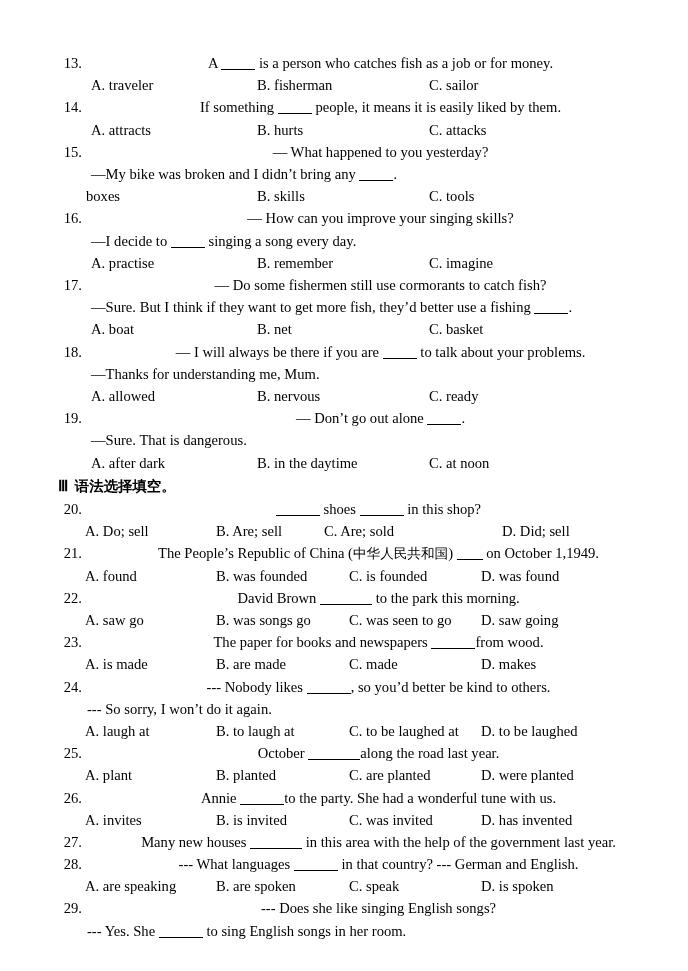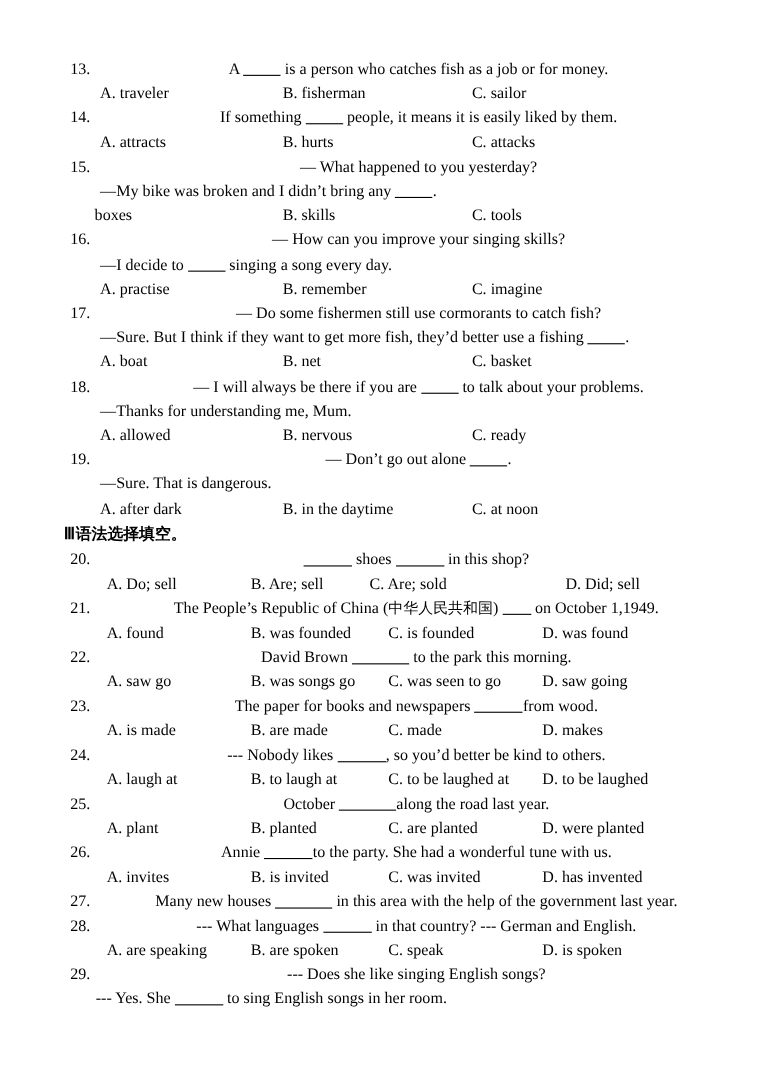--- a/index.html
+++ b/index.html
@@ -43,21 +43,21 @@
   }
 
   
   .sec2 .qbody { margin-left: 33px; }
   .sec2 .cont  { margin-left: 33px; display:block; }
   .sec2 .opts  { margin-left: 33px; }
 
   
   .sec3 .qbody { margin-left: 29px; }
   .sec3 .cont  { margin-left: 29px; display:block; }
-  .sec3 .opts  { margin-left: 39px; }
+  .sec3 .opts  { margin-left: 27px; }
 
   
   .opts {
     position: relative;
     height: 22.2px;
   }
   .opt {
     position: absolute;
     top: 0;
     white-space: nowrap;
@@ -65,21 +65,21 @@
   
   .sec2 .oA { left: 0px;   }
   .sec2 .oB { left: 166px; }
   .sec2 .oC { left: 338px; }
   
   .sec2 .oA.stray { left: -5px; }
 
   
   .sec3 .oA { left: 0px;   }
   .sec3 .oB { left: 131px; }
-  .sec3 .oC { left: 256px; }
+  .sec3 .oC { left: 264px; }
   .sec3 .oD { left: 396px; }
   .sec3 .oC.wide { left: 239px; }
   .sec3 .oD.wide { left: 417px; }
 
   
   .bl {
     display: inline-block;
     border-bottom: 1.1px solid #000;
     vertical-align: -2px;
     height: 12px;
@@ -99,20 +99,21 @@
     white-space: nowrap;
   }
   .sec-head .roman {
     font-family: "Liberation Serif", serif;
     font-weight: bold;
     letter-spacing: 0.5px;
   }
   .sec-head .cn {
     font-family: "DejaVu Sans", "Liberation Sans", sans-serif;
     font-weight: bold;
+    margin-left: 6px;
     font-size: 14.4px;
   }
   .cnspan {
     font-family: "DejaVu Sans", sans-serif;
     font-size: 13.6px;
   }
 </style>
 </head>
 <body>
 
@@ -253,20 +254,23 @@
       <span class="opt oA">A. is made</span>
       <span class="opt oB">B. are made</span>
       <span class="opt oC">C. made</span>
       <span class="opt oD">D. makes</span>
     </div>
 
     <div class="q">
       <span class="qnum">24.</span>
       <span class="qbody"><span>--- Nobody likes </span><span class="bl bl-l"></span><span>, so you’d better be kind to others.</span></span>
     </div>
+    <div class="q">
+      <span class="cont">--- So sorry, I won’t do it again.</span>
+    </div>
     <div class="q opts">
       <span class="opt oA">A. laugh at</span>
       <span class="opt oB">B. to laugh at</span>
       <span class="opt oC">C. to be laughed at</span>
       <span class="opt oD">D. to be laughed</span>
     </div>
 
     <div class="q">
       <span class="qnum">25.</span>
       <span class="qbody"><span>October </span><span class="bl bl-xl"></span><span>along the road last year.</span></span>

